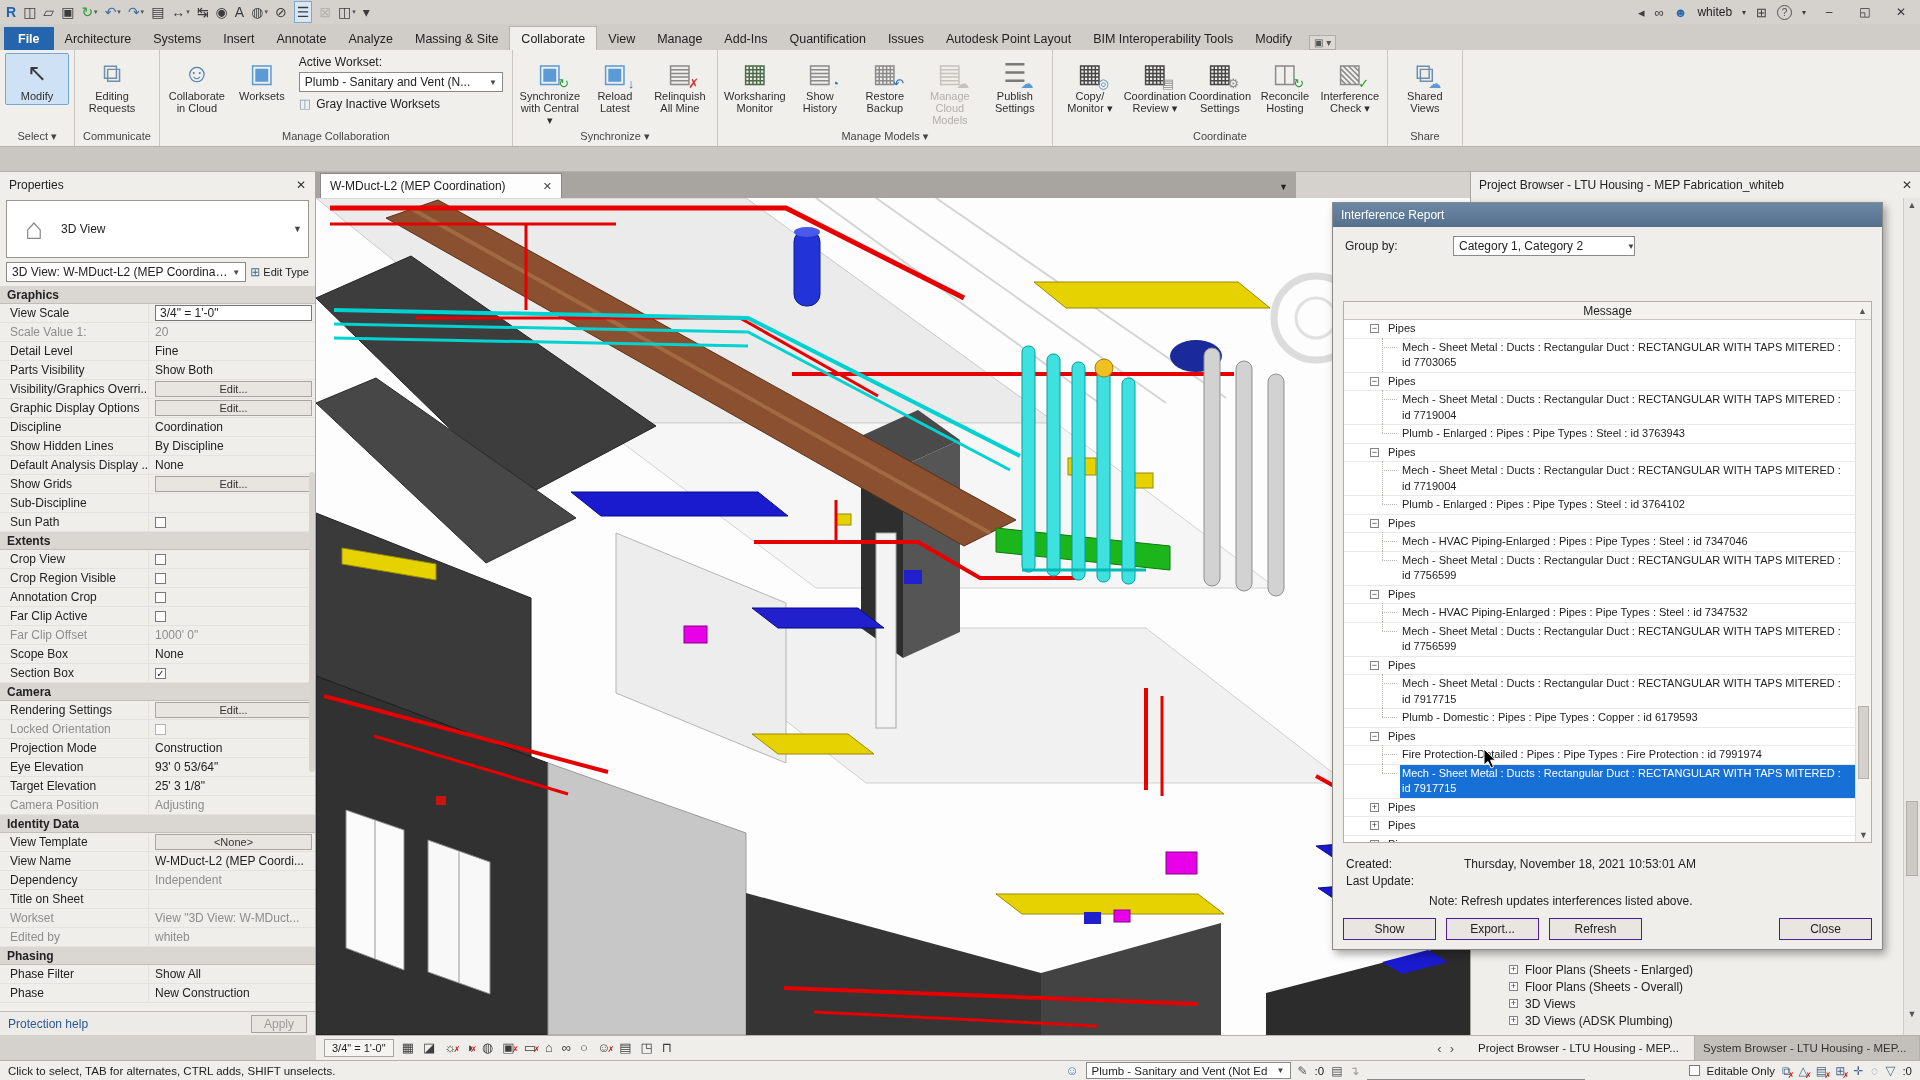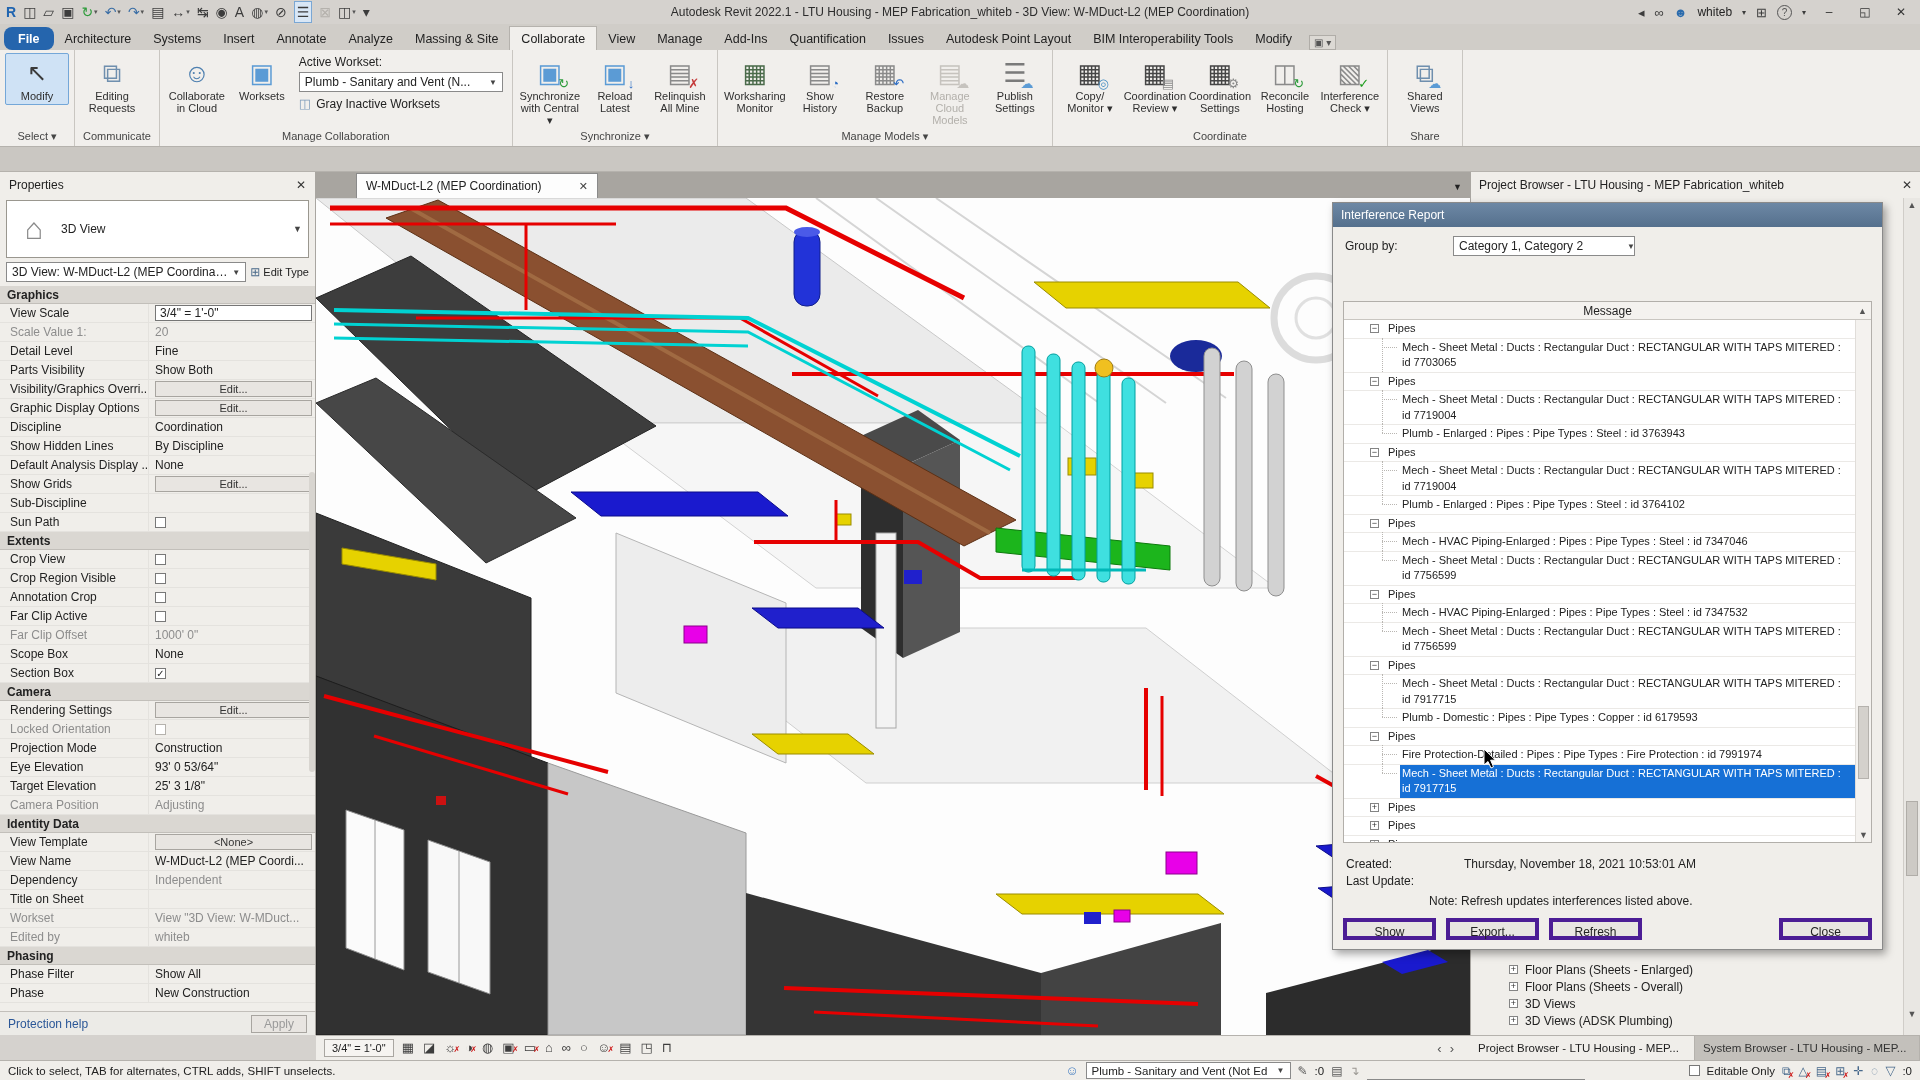--- a/index.html
+++ b/index.html
@@ -14,21 +14,21 @@
   .qicon.dis { color:#b4b1ac; }
   #apptitle { position:absolute; left:0; right:0; text-align:center; font-size:12px; color:#2c2c2c; pointer-events:none; }
   #titleright { margin-left:auto; display:flex; align-items:center; gap:10px; font-size:12px; z-index:2; }
   #titleright .tico { font-size:13px; color:#3c3c3c; }
   #helpico { width:15px; height:15px; border:1.5px solid #555; border-radius:50%; font-size:10px; display:inline-flex; align-items:center; justify-content:center; color:#555; }
   .winbtn { width:26px; text-align:center; font-size:12px; color:#333; }
 
   
   #tabrow { position:absolute; left:0; top:24px; width:1920px; height:26px; background:#d0cdc8; display:flex; align-items:flex-end; padding-left:4px; }
   .rtab { font-size:12.5px; padding:5px 11px 4px; color:#222; }
-  .rtab.file { background:#2565ad; color:#fff; font-weight:bold; padding:5px 14px 4px;border-radius:8px; }
+  .rtab.file { background:#2565ad; color:#fff; font-weight:bold; padding:5px 14px 4px; }
   .rtab.active { background:#f1efec; border:1px solid #b5b2ad; border-bottom:none; }
   #tabrow .modbox { margin-left:6px; font-size:10px; color:#555; border:1px solid #b0ada8; padding:1px 4px; background:#dcd9d4; }
 
   
   #ribbon { position:absolute; left:0; top:50px; width:1920px; height:97px; background:#f1efec; border-bottom:1px solid #b5b2ad; display:flex; }
   .rpanel { display:flex; flex-direction:column; border-right:1px solid #c9c6c1; }
   .pbody { flex:1; display:flex; align-items:flex-start; padding:3px 5px 0; gap:1px; }
   .plabel { height:17px; font-size:11px; color:#454545; text-align:center; padding:1px 8px 0; }
   .rbtn { width:64px; display:flex; flex-direction:column; align-items:center; text-align:center; font-size:11px; line-height:12px; color:#2f2f2f; padding:2px 1px; border:1px solid transparent; border-radius:2px; }
   .rbtn.sel { background:#cfe2f5; border-color:#74a7d8; }
@@ -63,21 +63,21 @@
   .vbox { border:1px solid #767676; background:#fff; height:16px; line-height:14px; padding:0 4px; flex:1; }
   .vbtn { flex:1; background:#e8e5e1; border:1px solid #a8a5a0; height:16px; line-height:14px; text-align:center; font-size:11px; color:#333; }
   .cb { width:11px; height:11px; border:1px solid #787878; background:#fff; font-size:10px; line-height:9px; text-align:center; color:#222; }
   .cb.g { border-color:#b5b2ad; }
   #props-f { position:absolute; left:0; bottom:0; width:100%; height:24px; background:#ecebe7; border-top:1px solid #c2bfba; display:flex; align-items:center; padding:0 8px; }
   #props-f a { color:#2b5797; font-size:12px; text-decoration:none; }
   #props-f .apply { margin-left:auto; width:56px; height:18px; background:#e8e5e1; border:1px solid #a8a5a0; color:#9a9a9a; font-size:12px; text-align:center; line-height:16px; }
   #pscroll { position:absolute; right:0; top:300px; width:6px; height:300px; background:#d8d5d0; border-radius:3px; }
 
   
-  #vtabs { position:absolute; left:316px; top:172px; width:1154px; height:26px; background:#a8a5a0; display:flex; align-items:flex-end;padding-left:36px; }
+  #vtabs { position:absolute; left:316px; top:172px; width:980px; height:26px; background:#a8a5a0; display:flex; align-items:flex-end; }
   #vtab { height:25px; width:242px; background:#fdfdfd; border:1px solid #8a8a8a; border-bottom:none; display:flex; align-items:center; padding:0 9px; font-size:12px; margin-left:4px; }
   #vtab .x { margin-left:auto; font-size:11px; color:#444; }
   #vtabs .ovf { position:absolute; right:8px; bottom:6px; font-size:9px; color:#222; }
   #canvas { position:absolute; left:316px; top:198px; width:1154px; height:837px; background:#fdfdfd; overflow:hidden; }
   #canvas svg { display:block; }
 
   
   #viewbar { position:absolute; left:316px; top:1035px; width:1154px; height:25px; background:#f0eeea; border-top:1px solid #b5b2ad; display:flex; align-items:center; padding:0 8px; gap:8px; }
   #scalechip { border:1px solid #a9a6a1; height:18px; padding:0 7px; font-size:11px; line-height:16px; background:#f6f4f1; white-space:nowrap; }
   .vico { position:relative; font-size:13px; color:#3d3d3d; line-height:18px; }
@@ -119,21 +119,21 @@
   .tgrp .pm { position:absolute; left:26px; top:4px; }
   .titm { padding:1px 4px 1px 58px; }
   .titm::before { content:""; position:absolute; left:38px; top:-1px; bottom:0; border-left:1px dotted #b9b6b2; }
   .titm::after { content:""; position:absolute; left:38px; top:8px; width:15px; border-top:1px dotted #b9b6b2; }
   .titm.lastitm::before { bottom:auto; height:9px; }
   .titm.sel { background:linear-gradient(to right,#fff 56px,#1670d6 56px); color:#fff; }
   #i-created, #i-lastupd { position:absolute; left:13px; font-size:12px; display:flex; }
   #i-created { bottom:78px; } #i-lastupd { bottom:61px; }
   .metalbl { width:118px; }
   #i-note { position:absolute; left:96px; bottom:41px; font-size:12px; }
-  .ibtn { position:absolute; bottom:9px; height:22px; width:93px; background:#e9e6e2; border:4px solid #4c1d95; font-size:12px; text-align:center; line-height:20px; }
+  .ibtn { position:absolute; bottom:9px; height:22px; width:93px; background:#e9e6e2; border:1px solid #4c1d95; font-size:12px; text-align:center; line-height:20px; }
   #b-show { left:10px; } #b-export { left:113px; } #b-refresh { left:216px; } #b-close { right:10px; }
 
   
   #statusbar { position:absolute; left:0; top:1060px; width:1920px; height:20px; background:#f0eeea; border-top:1px solid #b5b2ad; display:flex; align-items:center; padding:0 8px; font-size:11.5px; }
   #sb-right { margin-left:auto; display:flex; align-items:center; gap:7px; }
   #sb-right .sico { position:relative; font-size:12px; color:#47698c; }
   #sb-right .sico.x::after { content:"✗"; position:absolute; right:-4px; bottom:-2px; color:#cc1111; font-size:8px; }
   #ws-combo { width:205px; height:17px; font-size:11.5px; }
   #mm-combo { width:218px; height:17px; font-size:11.5px; color:#9a9a9a; background:#eceae6;margin-top:33px; } .gap90 { width:90px; }
   #cursor { position:absolute; left:1483px; top:748px; z-index:9; }
@@ -155,21 +155,20 @@
       <span class="qicon">↹</span>
       <span class="qicon">◉</span>
       <span class="qicon">A</span>
       <span class="qicon">◍<span class="dd">▾</span></span>
       <span class="qicon">⊘</span>
       <span class="qicon hl">☰</span>
       <span class="qicon dis">⊠</span>
       <span class="qicon">◫<span class="dd">▾</span></span>
       <span class="qicon">▾</span>
     </div>
-  <div id="apptitle">Autodesk Revit 2022.1 - LTU Housing - MEP Fabrication_whiteb - 3D View: W-MDuct-L2 (MEP Coordination)</div>
   <div id="titleright">
     <span class="tico">◂</span>
     <span class="tico">∞</span>
     <span class="tico" style="color:#2a6bad">☻</span>
     <span>whiteb</span>
     <span class="tico" style="font-size:8px">▾</span>
     <span class="tico">⊞</span>
     <span id="helpico">?</span>
     <span class="tico" style="font-size:8px">▾</span>
     <span class="winbtn">–</span>

